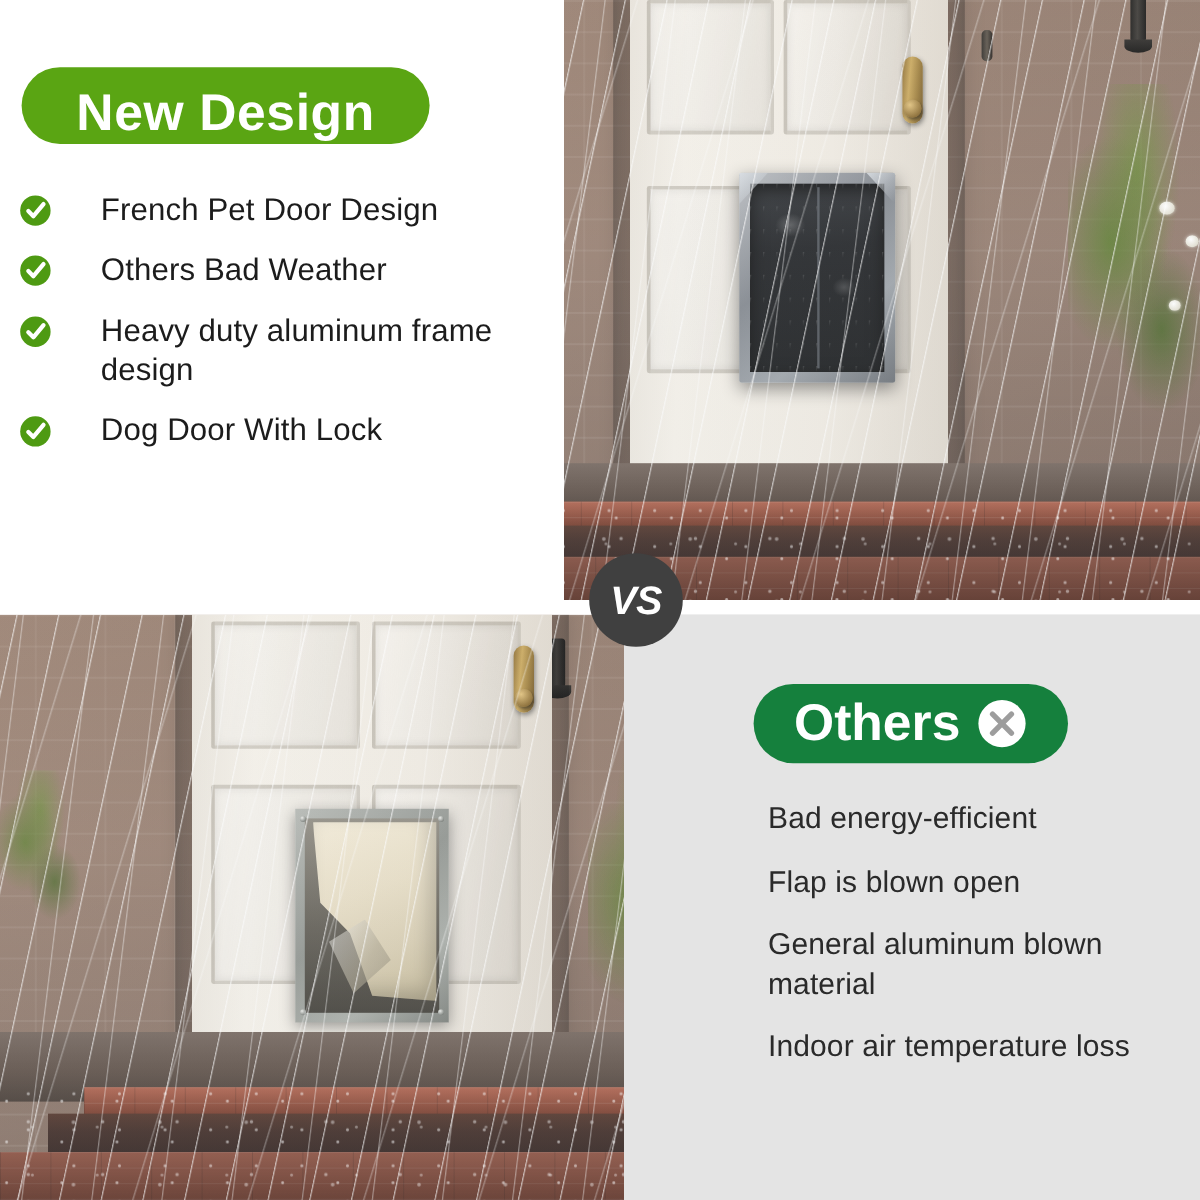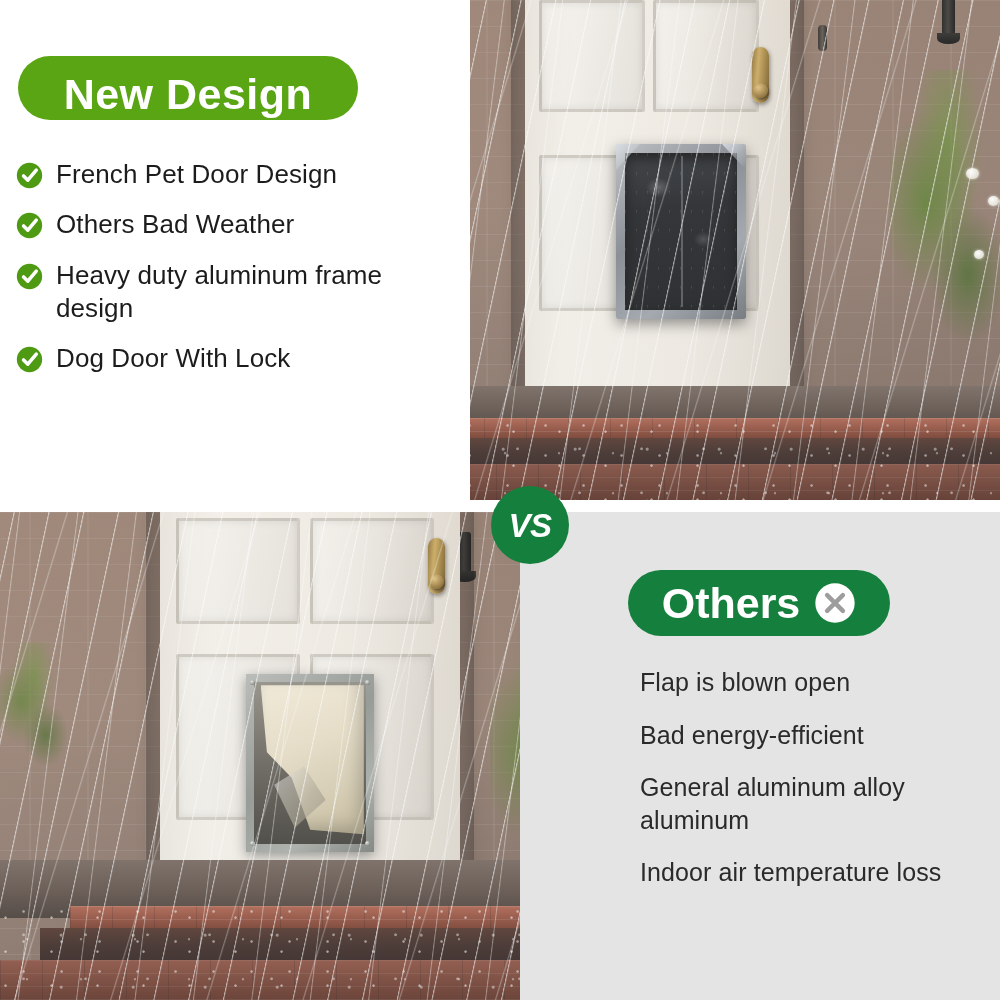--- a/index.html
+++ b/index.html
@@ -292,20 +292,21 @@
   .feature-list {
     position: absolute;
     left: 16px; top: 158px;
     width: 400px;
     z-index: 6;
   }
   .feature-item {
     display: flex;
     align-items: flex-start;
     margin-bottom: 17px;
+    gap: 28px;
   }
   .check-icon {
     flex: 0 0 auto;
     width: 27px; height: 27px;
     margin-right: 13px;
     margin-top: 4px;
   }
   .feature-text {
     font-size: 26px;
     color: #1c1c1c;
@@ -344,24 +345,24 @@
     font-size: 25px;
     color: #2a2a2a;
     line-height: 1.3;
     margin-bottom: 20px;
     letter-spacing: 0.1px;
   }
 
   
   .vs-badge {
     position: absolute;
-    left: 491px; top: 486px;
+    left: 491px; top: 461px;
     width: 78px; height: 78px;
     border-radius: 50%;
-    background: #15803d;
+    background: #404040;
     display: flex; align-items: center; justify-content: center;
     z-index: 9;
   }
   .vs-label {
     color: #ffffff;
     font-size: 33px;
     font-weight: bold;
     font-style: italic;
     letter-spacing: -0.5px;
     line-height: 1;
@@ -520,23 +521,23 @@
     <span class="badge-others-label">Others</span>
     <span class="x-icon">
       <svg viewBox="0 0 32 32" width="42" height="42" aria-hidden="true">
         <circle cx="16" cy="16" r="15" fill="#ffffff"></circle>
         <path d="M10 10 L22 22 M22 10 L10 22" stroke="#9D9D9D" stroke-width="3.4" stroke-linecap="round" fill="none"></path>
       </svg>
     </span>
   </div>
 
   <div class="drawback-list">
+    <div class="drawback-item">Bad energy-efficient</div>
     <div class="drawback-item">Flap is blown open</div>
-    <div class="drawback-item">Bad energy-efficient</div>
-    <div class="drawback-item">General aluminum alloy aluminum</div>
+    <div class="drawback-item">General aluminum blown material</div>
     <div class="drawback-item">Indoor air temperature loss</div>
   </div>
 
   <div class="vs-badge">
     <span class="vs-label">VS</span>
   </div>
 
 </div>
 
 </body></html>

